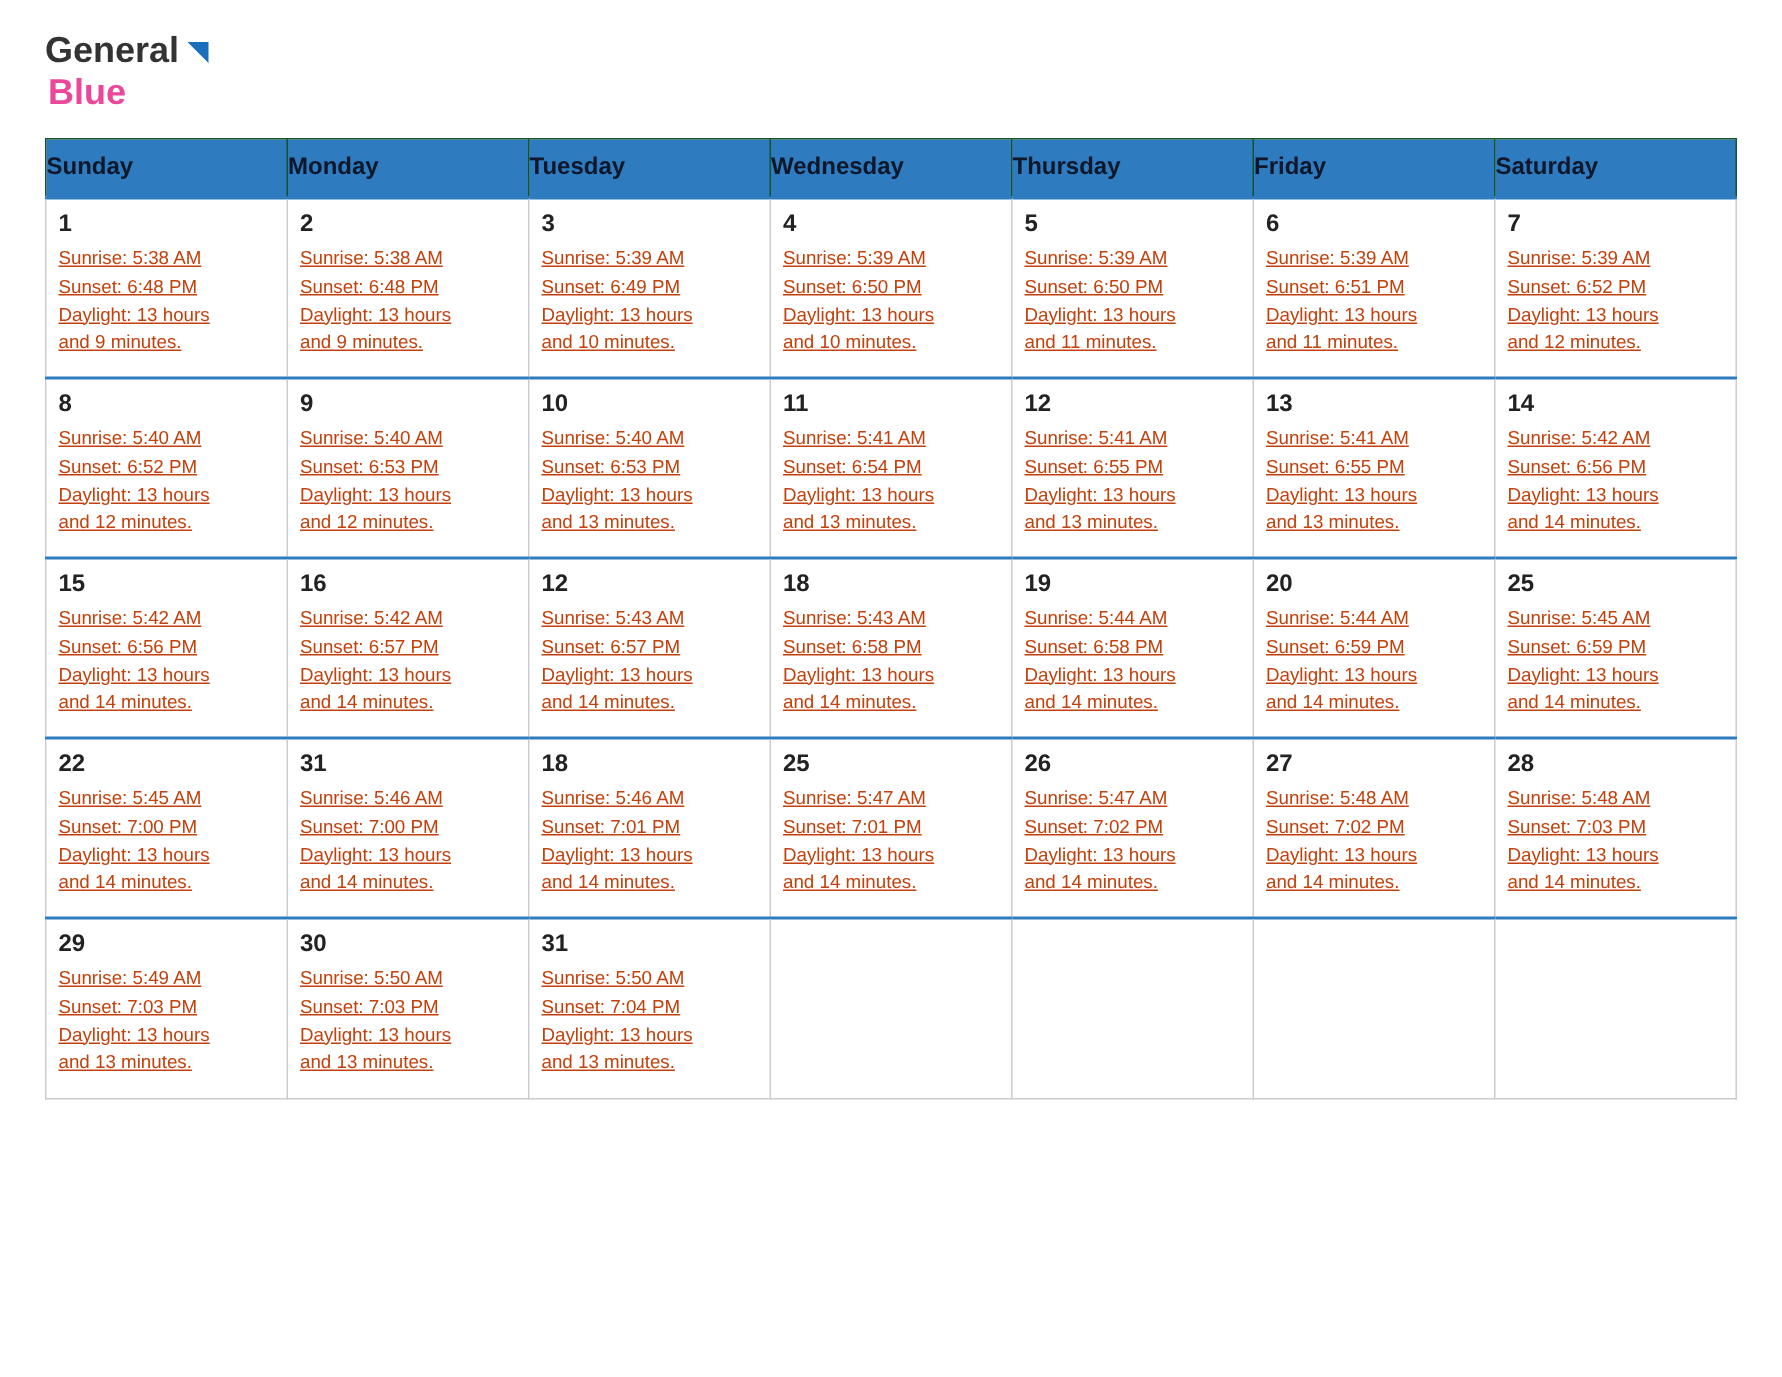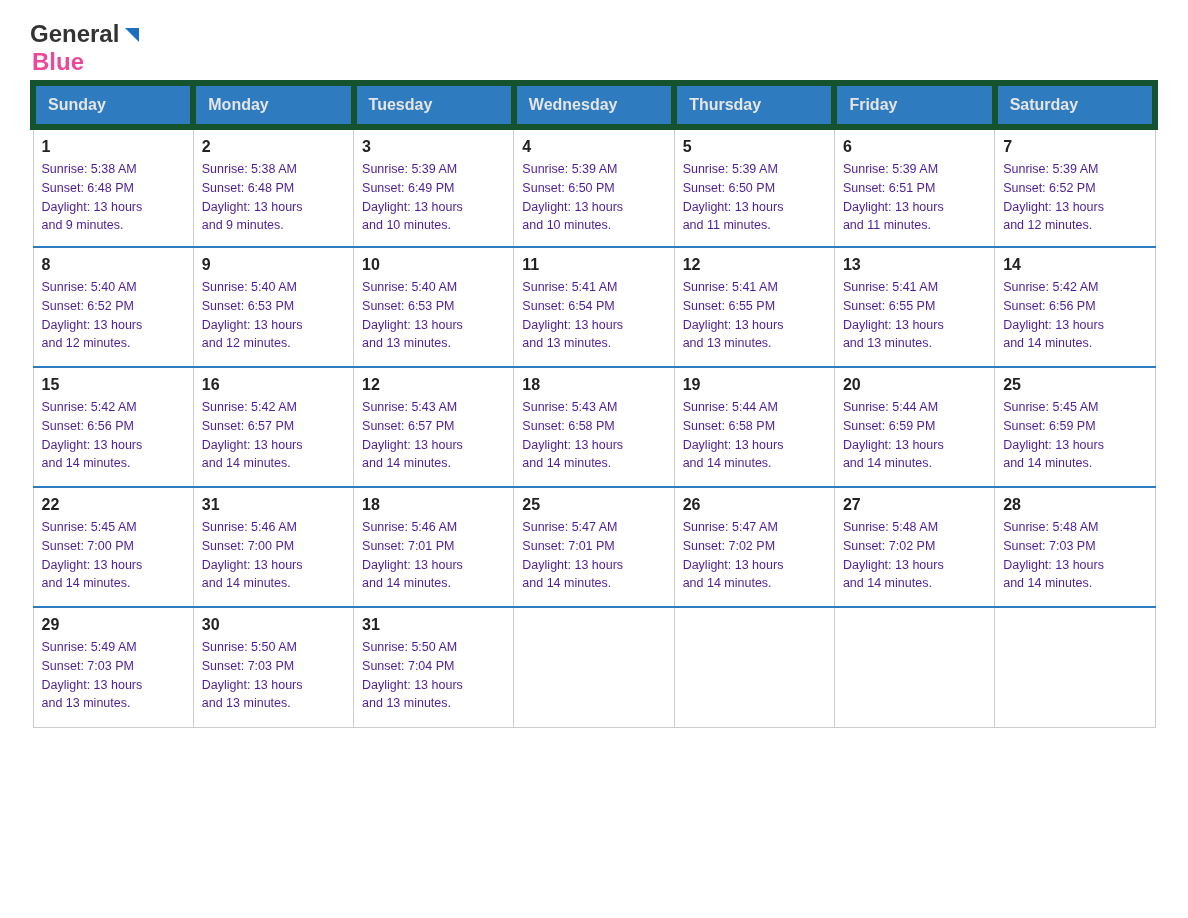--- a/index.html
+++ b/index.html
@@ -7,21 +7,21 @@
       font-family: Arial, sans-serif;
       background: #ffffff;
       padding: 20px 30px;
       width: 1188px;
       min-height: 918px;
     }
     .header {
       display: flex;
       justify-content: space-between;
       align-items: flex-end;
-      margin-bottom: 4px;
+      margin-bottom: 16px;
     }
     .title-area {
       text-align: right;
     }
     .calendar-title {
       font-size: 48px;
       font-weight: bold;
       color: #222;
       line-height: 1.1;
     }
@@ -30,48 +30,49 @@
       color: #555;
       margin-top: 6px;
     }
     table {
       width: 100%;
       border-collapse: collapse;
       table-layout: fixed;
     }
     thead tr th {
       background-color: #2e7bbf;
-      color: #e5e5e5;
+      color: #0f172a;
       text-align: left;
-      padding: 10px 12px;
+      padding: 10px 0;
       font-size: 16px;
       font-weight: bold;
-      border: 6px solid #14532d;
+      border: 1px solid #14532d;
     }
     tbody tr td {
       vertical-align: top;
       padding: 8px;
       border: 1px solid #ccc;
       border-top: 2px solid #2e7bbf;
       font-size: 13px;
       color: #333;
       min-height: 110px;
       height: 120px;
     }
     tbody tr td .day-number {
       font-size: 16px;
       font-weight: bold;
       color: #222;
       display: block;
       margin-bottom: 4px;
     }
     tbody tr td .day-info {
       font-size: 12.5px;
-      color: #4c1d95;
+      color: #c2410c;
       line-height: 1.5;
+      text-decoration: underline;
     }
     tbody tr td.empty {
       background: #fff;
     }
     .logo-wrapper {
       display: flex;
       flex-direction: column;
       align-items: flex-start;
     }
     .logo-line {

